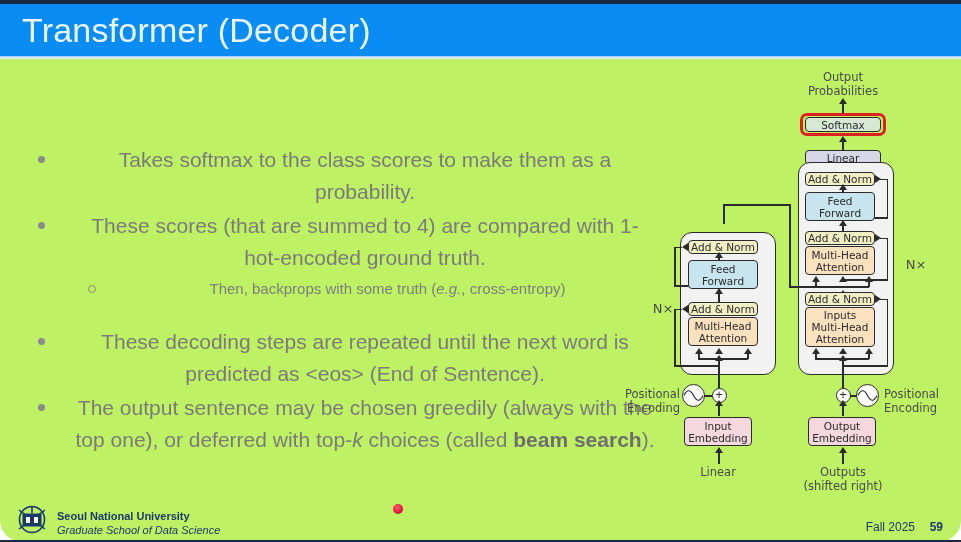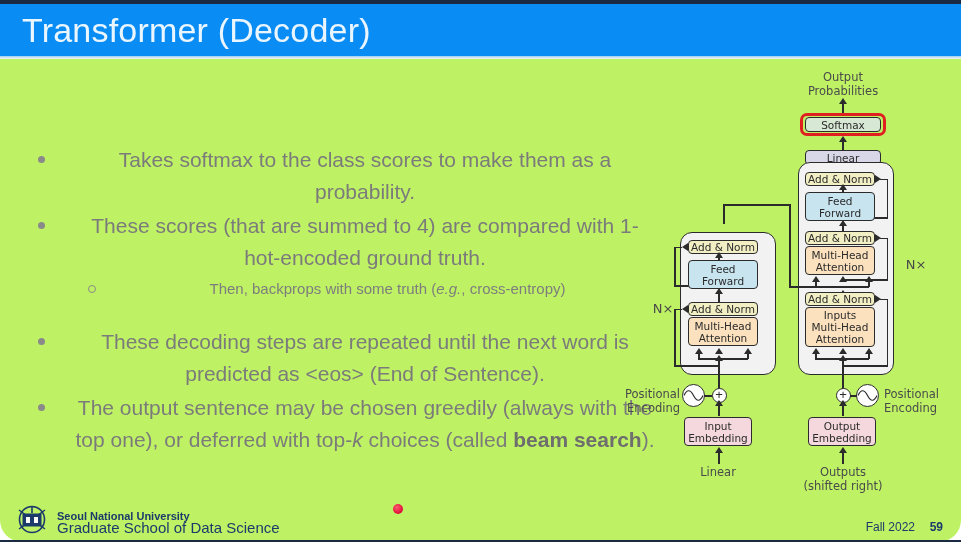--- a/index.html
+++ b/index.html
@@ -95,21 +95,21 @@
   .highlight{
     position:absolute;box-sizing:border-box;
     border:3px solid #e02020;border-radius:7px;background:transparent;
   }
   .sinwave{position:absolute;}
 
   
   .footline{position:absolute;left:0;bottom:0;width:961px;height:2px;background:#1b2a43;}
   .logo{position:absolute;left:14px;bottom:8px;width:36px;height:30px;}
   .ftxt{position:absolute;left:57px;bottom:20px;color:#1b3a6b;font-size:11px;font-weight:bold;white-space:nowrap;}
-  .ftxt2{position:absolute;left:57px;bottom:6px;color:#1b3a6b;font-size:15px;white-space:nowrap;}
+  .ftxt2{position:absolute;left:57px;bottom:6px;color:#1b3a6b;font-size:11px;white-space:nowrap;font-style:italic;}
   .fterm{position:absolute;right:46px;bottom:8px;color:#1b3a6b;font-size:12px;white-space:nowrap;}
   .fpage{position:absolute;right:18px;bottom:8px;color:#1b3a6b;font-size:12px;font-weight:bold;white-space:nowrap;}
   .laser{position:absolute;left:393px;top:504px;width:10px;height:10px;border-radius:50%;
     background:radial-gradient(circle at 40% 35%,#ff5a6e 0%,#e0103a 65%,#b50d2c 100%);}
 </style>
 </head>
 <body>
 
 <div class="slide">
 
@@ -341,16 +341,16 @@
       <ellipse cx="18" cy="15.5" rx="12.5" ry="13" fill="none" stroke-width="1.6"></ellipse>
       <path d="M5 6 L31 25 M31 6 L5 25" stroke-width="1.5" fill="none"></path>
       <rect x="9" y="10" width="18" height="12" fill="#1b3a6b"></rect>
       <rect x="11.5" y="12.5" width="5" height="7" fill="#ffffff"></rect>
       <rect x="19.5" y="12.5" width="5" height="7" fill="#ffffff"></rect>
       <path d="M18 3 L18 9" stroke-width="1.6"></path>
     </g>
   </svg>
   <div class="ftxt">Seoul National University</div>
   <div class="ftxt2">Graduate School of Data Science</div>
-  <div class="fterm">Fall 2022</div>
+  <div class="fterm">Fall 2025</div>
   <div class="fpage">59</div>
 
 </div>
 
 </body></html>

